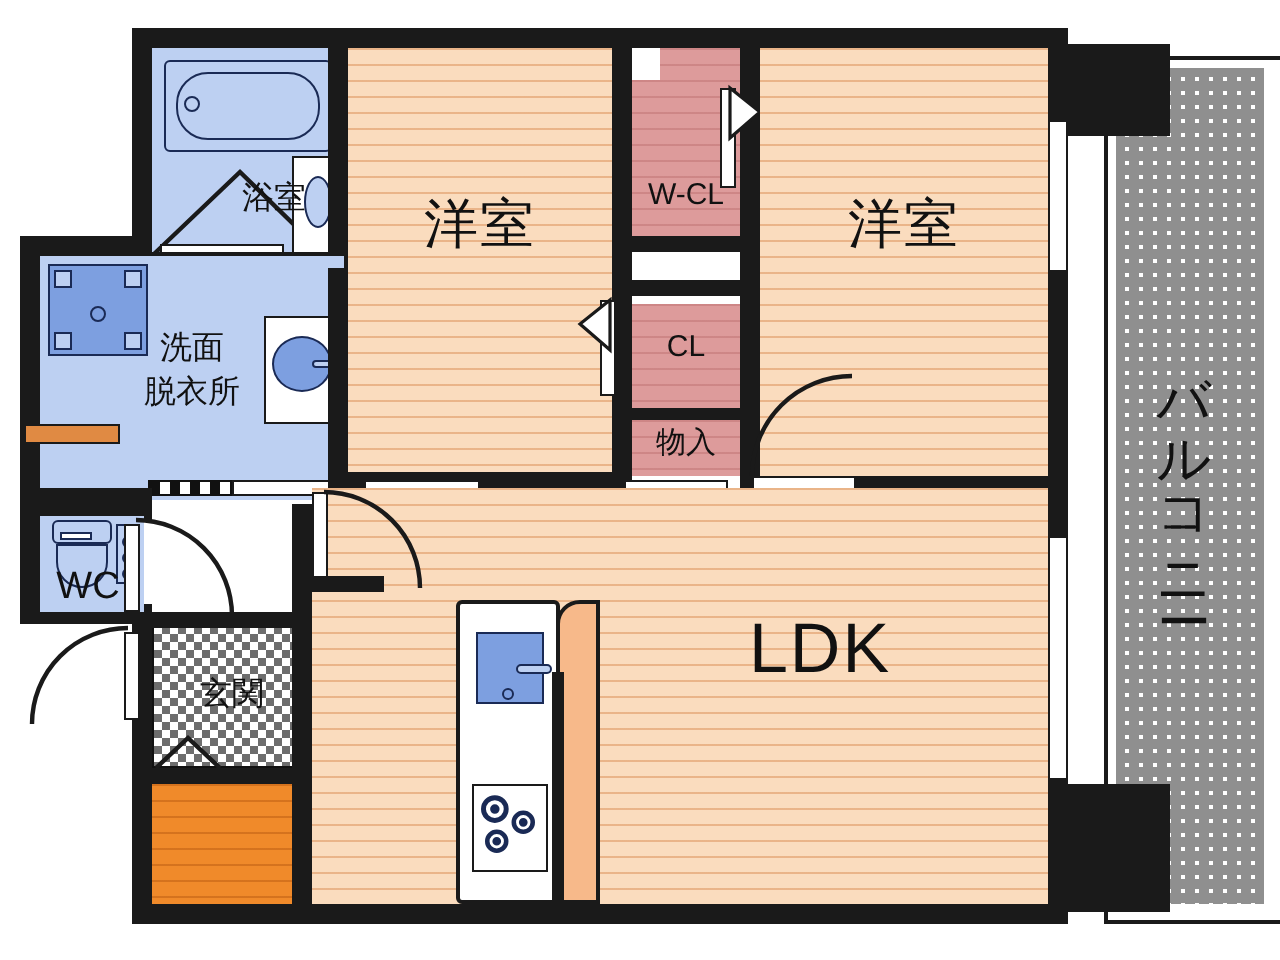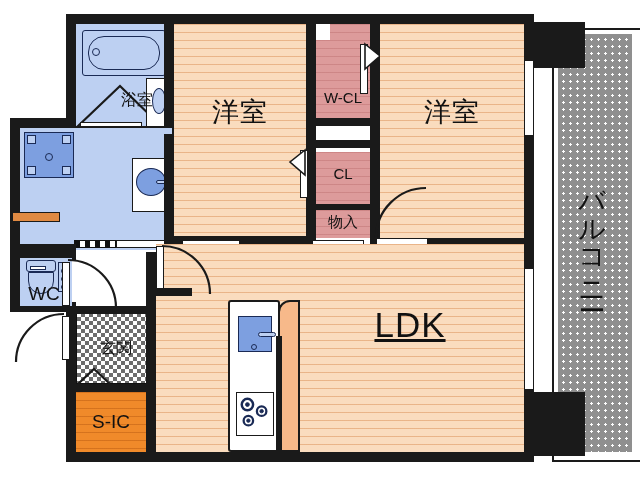--- a/index.html
+++ b/index.html
@@ -129,20 +129,21 @@
     <div style="position:absolute;left:2px;bottom:2px;width:7px;height:7px;background:#bdd0f2;border:1.3px solid #1a2a55;"></div>
     <div style="position:absolute;right:2px;bottom:2px;width:7px;height:7px;background:#bdd0f2;border:1.3px solid #1a2a55;"></div>
     <div style="position:absolute;left:20px;top:20px;width:6px;height:6px;border:1.5px solid #1a2a55;border-radius:50%;"></div>
   </div>
 
   <div class="fx" style="left:12px;top:212px;width:48px;height:10px;background:#e08a43;border:1.2px solid #1a1a1a;"></div>
 
   <div class="fx white-box" style="left:132px;top:158px;width:40px;height:54px;"></div>
   <div class="fx" style="left:136px;top:168px;width:30px;height:28px;background:#7d9fe0;border:1.6px solid #1a2a55;border-radius:50%;"></div>
   <div class="fx" style="left:156px;top:180px;width:16px;height:4px;background:#bdd0f2;border:1.3px solid #1a2a55;border-radius:2px;"></div>
+  <div class="label lbl-sm" style="left:58px;top:164px;width:76px;line-height:1.35;"><span>洗面</span><br><span>脱衣所</span></div>
 
   <div class="fx dashes" style="left:74px;top:240px;width:42px;height:8px;"></div>
   <div class="fx slider" style="left:116px;top:240px;width:58px;height:8px;"></div>
   <div class="wall" style="left:164px;top:134px;width:10px;height:110px;"></div>
   <div class="wall" style="left:20px;top:244px;width:56px;height:8px;"></div>
 
   <div class="room floor-blue" style="left:20px;top:258px;width:52px;height:48px;"></div>
   <div class="fx" style="left:26px;top:260px;width:30px;height:12px;background:#bdd0f2;border:1.6px solid #1a2a55;border-radius:3px;"></div>
   <div class="fx" style="left:28px;top:272px;width:26px;height:22px;background:#bdd0f2;border:1.6px solid #1a2a55;border-radius:0 0 13px 13px;"></div>
   <div class="fx" style="left:30px;top:266px;width:16px;height:4px;background:#fff;border:1.2px solid #1a2a55;"></div>
@@ -169,21 +170,20 @@
   <div class="fx door-leaf" style="left:62px;top:316px;width:8px;height:44px;"></div>
   <svg class="abs" style="left:14px;top:312px;width:52px;height:52px;" viewBox="0 0 52 52">
     <path d="M50,2 A48,48 0 0,0 2,50" fill="none" stroke="#1a1a1a" stroke-width="2.2"></path>
   </svg>
 
   <div class="wall" style="left:76px;top:306px;width:78px;height:8px;"></div>
   <div class="wall" style="left:146px;top:252px;width:10px;height:210px;"></div>
   <div class="wall" style="left:76px;top:384px;width:78px;height:8px;"></div>
 
   <div class="room floor-orange" style="left:76px;top:392px;width:70px;height:60px;"></div>
-  <div class="label lbl-mid" style="left:76px;top:412px;width:70px;">S-IC</div>
 
   <div class="room floor-wood" style="left:174px;top:24px;width:132px;height:212px;"></div>
   <div class="label lbl-big" style="left:176px;top:92px;width:128px;line-height:1.5;"><span>洋室</span><br></div>
 
   <div class="wall" style="left:174px;top:236px;width:132px;height:8px;"></div>
   <div class="fx slider" style="left:182px;top:240px;width:58px;height:8px;"></div>
   <div class="fx slider" style="left:238px;top:244px;width:58px;height:7px;"></div>
 
   <div class="wall" style="left:306px;top:14px;width:10px;height:230px;"></div>
   <div class="wall" style="left:370px;top:14px;width:10px;height:248px;"></div>
@@ -224,21 +224,21 @@
   <div class="wall" style="left:380px;top:238px;width:144px;height:8px;"></div>
   <div class="fx door-leaf" style="left:372px;top:246px;width:8px;height:0px;"></div>
   <div class="fx door-leaf" style="left:376px;top:238px;width:52px;height:8px;"></div>
   <svg class="abs" style="left:374px;top:186px;width:58px;height:54px;" viewBox="0 0 58 54">
     <path d="M2,52 A50,50 0 0,1 52,2" fill="none" stroke="#1a1a1a" stroke-width="2.2"></path>
   </svg>
 
   <div class="fx" style="left:524px;top:60px;width:10px;height:76px;background:#ffffff;border:1.5px solid #1a1a1a;"></div>
 
   <div class="room floor-wood" style="left:156px;top:244px;width:368px;height:208px;"></div>
-  <div class="label lbl-ldk" style="left:330px;top:298px;width:160px;line-height:1.55;text-decoration:underline;"><span>LDK</span><br></div>
+  <div class="label lbl-ldk" style="left:330px;top:298px;width:160px;line-height:1.55;"><span>LDK</span><br></div>
 
   <div class="fx door-leaf" style="left:156px;top:246px;width:8px;height:44px;"></div>
   <svg class="abs" style="left:160px;top:244px;width:52px;height:52px;" viewBox="0 0 52 52">
     <path d="M2,2 A48,48 0 0,1 50,50" fill="none" stroke="#1a1a1a" stroke-width="2.2"></path>
   </svg>
   <div class="wall" style="left:156px;top:288px;width:36px;height:8px;"></div>
 
   <div class="fx" style="left:228px;top:300px;width:52px;height:152px;background:#ffffff;border:2px solid #1a1a1a;border-radius:3px;"></div>
   <div class="fx" style="left:278px;top:300px;width:22px;height:152px;background:#f7b98a;border:2px solid #1a1a1a;border-radius:12px 0 0 0;"></div>
   <div class="fx sink-blue" style="left:238px;top:316px;width:34px;height:36px;"></div>

